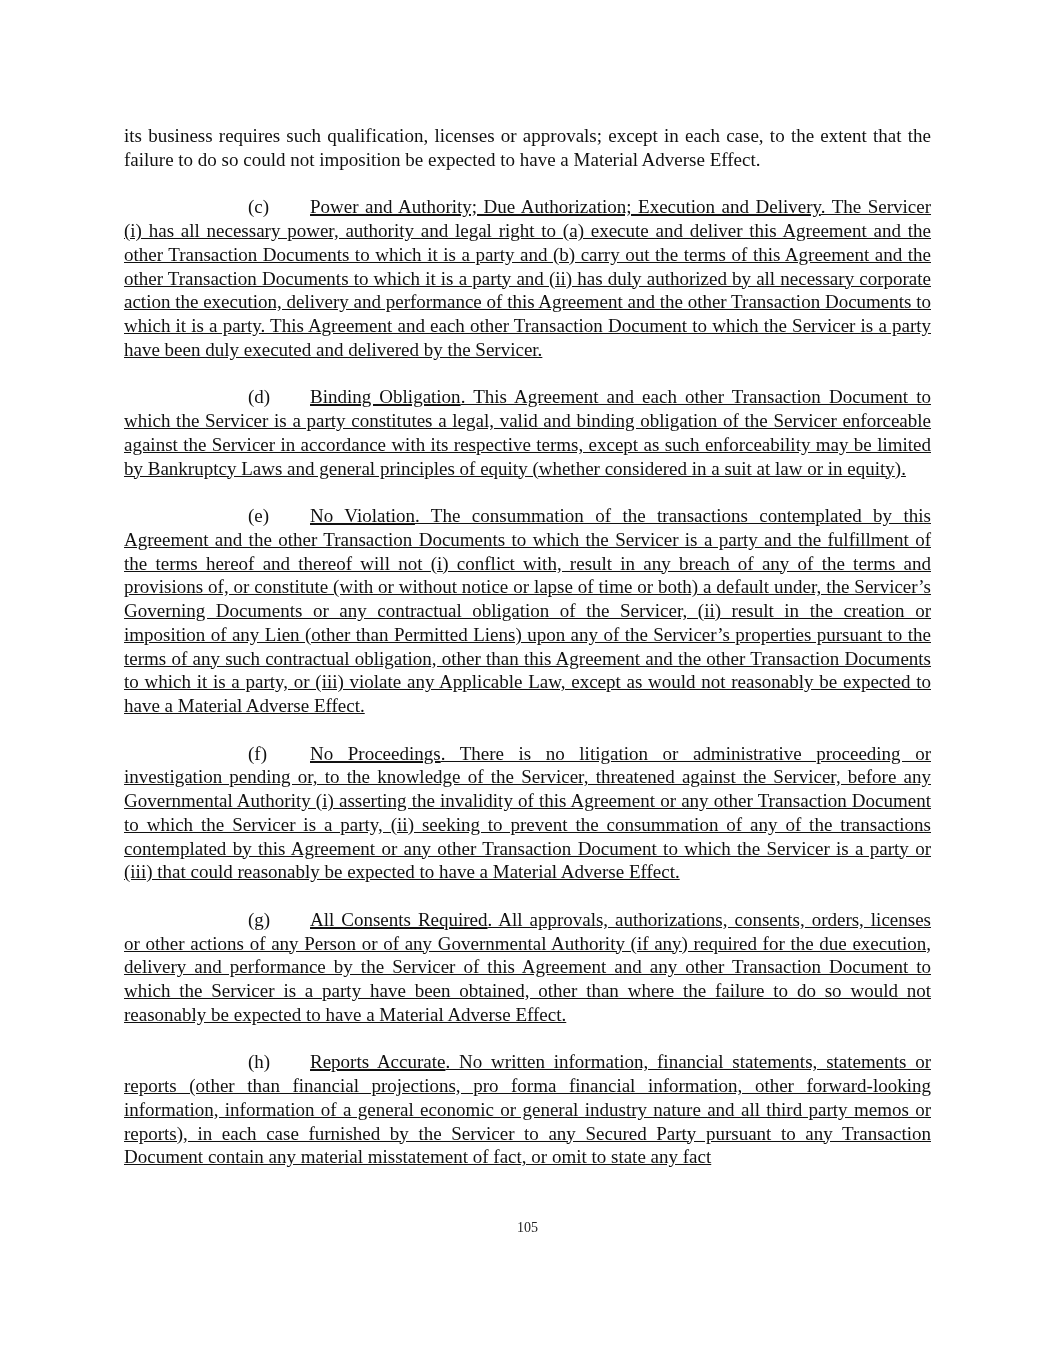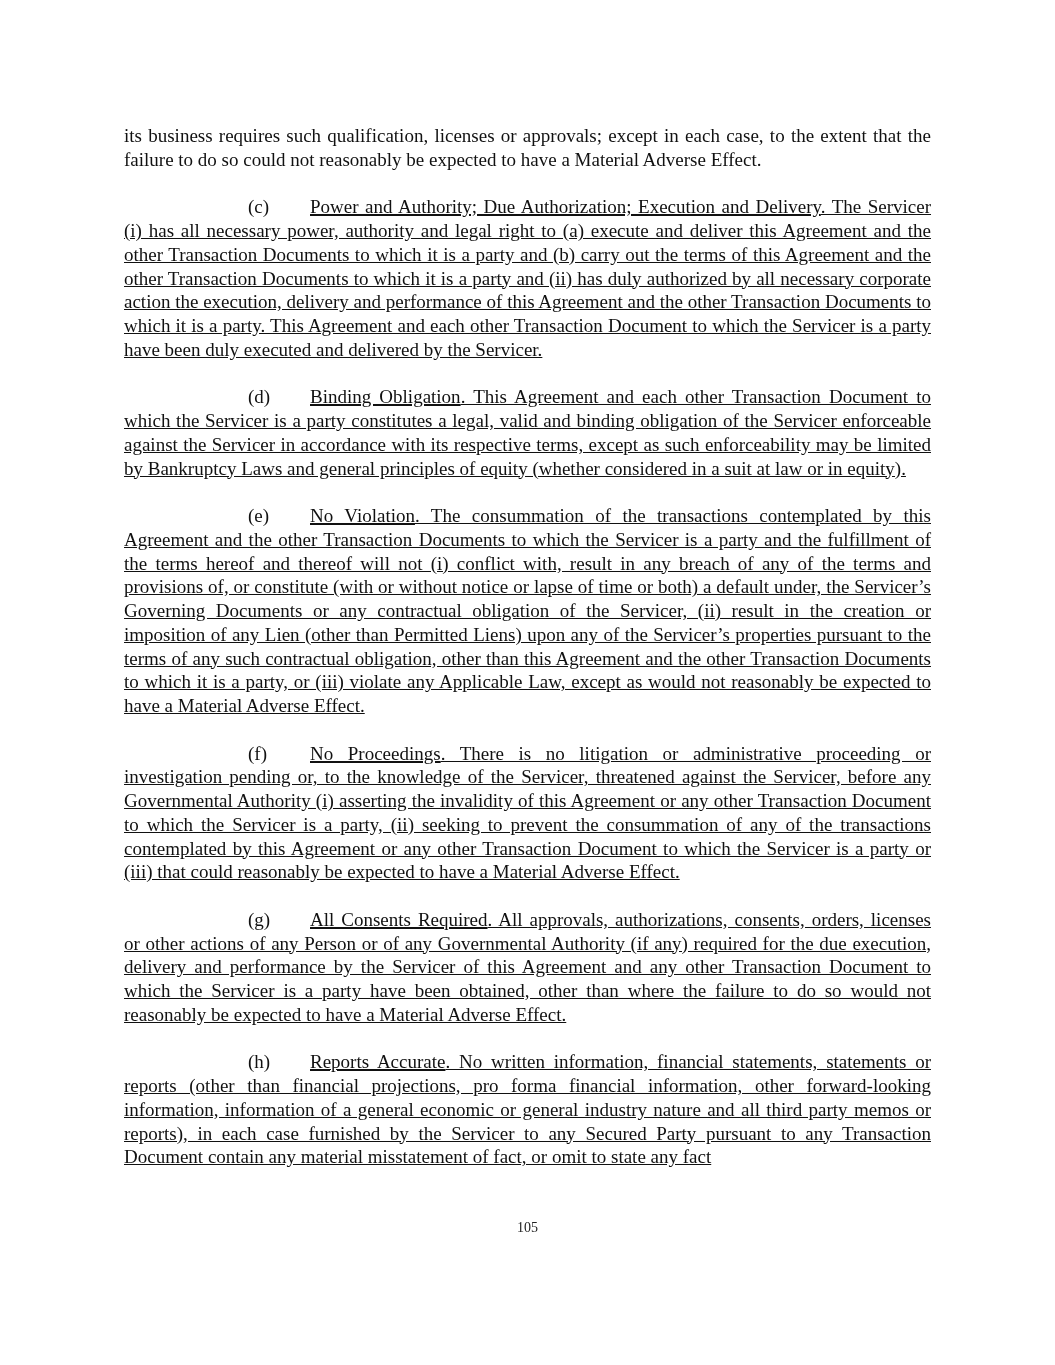--- a/index.html
+++ b/index.html
@@ -28,21 +28,21 @@
     text-align: center;
     font-family: "Liberation Serif", "DejaVu Serif", serif;
     font-size: 14px;
     color: #222222;
   }
 </style>
 </head>
 <body>
 
 <div class="page">
-  <p class="para-cont">its business requires such qualification, licenses or approvals; except in each case, to the extent that the failure to do so could not reasonably be expected to have a Material Adverse Effect.</p>
+  <p class="para-cont">its business requires such qualification, licenses or approvals; except in each case, to the extent that the failure to do so could not imposition be expected to have a Material Adverse Effect.</p>
 
   <p class="para"><span class="indent"></span><span class="label">(c)</span><span class="heading">Power and Authority; Due Authorization; Execution and Delivery</span><span>.  The Servicer (i) has all necessary power, authority and legal right to (a) execute and deliver this Agreement and the other Transaction Documents to which it is a party and (b) carry out the terms of this Agreement and the other Transaction Documents to which it is a party and (ii) has duly authorized by all necessary corporate action the execution, delivery and performance of this Agreement and the other Transaction Documents to which it is a party.  This Agreement and each other Transaction Document to which the Servicer is a party have been duly executed and delivered by the Servicer.</span></p>
 
   <p class="para"><span class="indent"></span><span class="label">(d)</span><span class="heading">Binding Obligation</span><span>.  This Agreement and each other Transaction Document to which the Servicer is a party constitutes a legal, valid and binding obligation of the Servicer enforceable against the Servicer in accordance with its respective terms, except as such enforceability may be limited by Bankruptcy Laws and general principles of equity (whether considered in a suit at law or in equity).</span></p>
 
   <p class="para"><span class="indent"></span><span class="label">(e)</span><span class="heading">No Violation</span><span>.  The consummation of the transactions contemplated by this Agreement and the other Transaction Documents to which the Servicer is a party and the fulfillment of the terms hereof and thereof will not (i) conflict with, result in any breach of any of the terms and provisions of, or constitute (with or without notice or lapse of time or both) a default under, the Servicer’s Governing Documents or any contractual obligation of the Servicer, (ii) result in the creation or imposition of any Lien (other than Permitted Liens) upon any of the Servicer’s properties pursuant to the terms of any such contractual obligation, other than this Agreement and the other Transaction Documents to which it is a party, or (iii) violate any Applicable Law, except as would not reasonably be expected to have a Material Adverse Effect.</span></p>
 
   <p class="para"><span class="indent"></span><span class="label">(f)</span><span class="heading">No Proceedings</span><span>.  There is no litigation or administrative proceeding or investigation pending or, to the knowledge of the Servicer, threatened against the Servicer, before any Governmental Authority (i) asserting the invalidity of this Agreement or any other Transaction Document to which the Servicer is a party, (ii) seeking to prevent the consummation of any of the transactions contemplated by this Agreement or any other Transaction Document to which the Servicer is a party or (iii) that could reasonably be expected to have a Material Adverse Effect.</span></p>
 
   <p class="para"><span class="indent"></span><span class="label">(g)</span><span class="heading">All Consents Required</span><span>.  All approvals, authorizations, consents, orders, licenses or other actions of any Person or of any Governmental Authority (if any) required for the due execution, delivery and performance by the Servicer of this Agreement and any other Transaction Document to which the Servicer is a party have been obtained, other than where the failure to do so would not reasonably be expected to have a Material Adverse Effect.</span></p>

